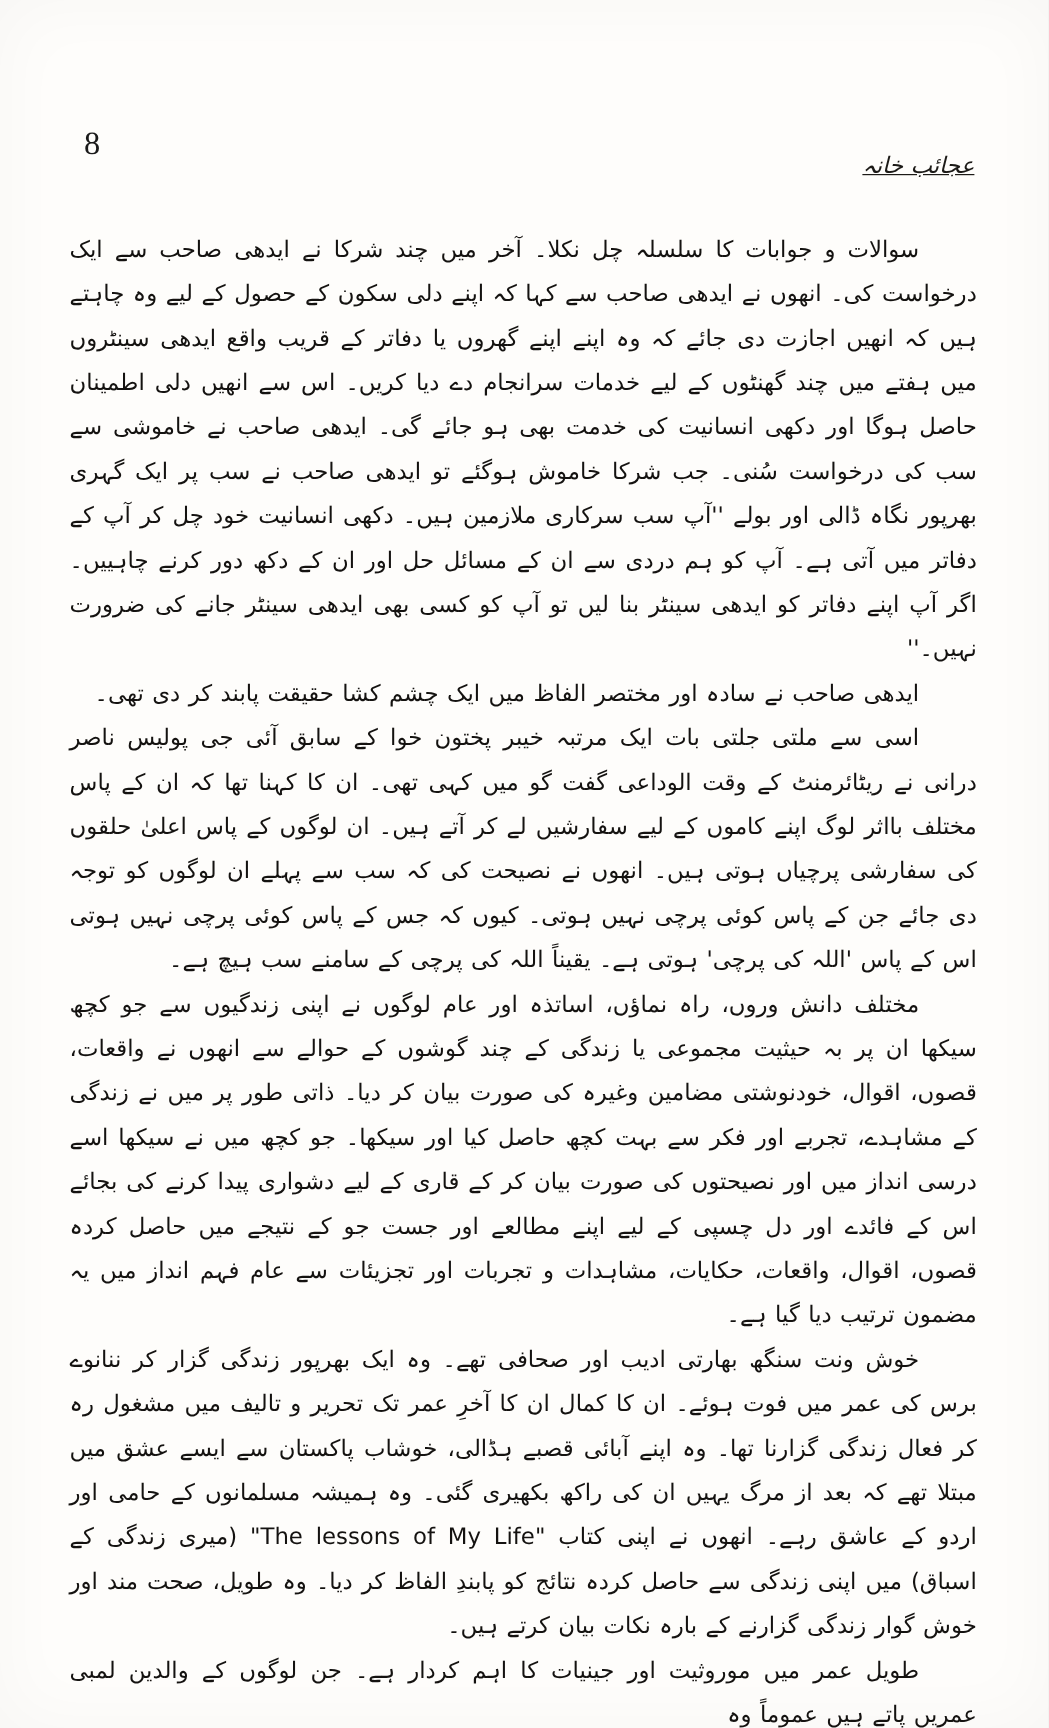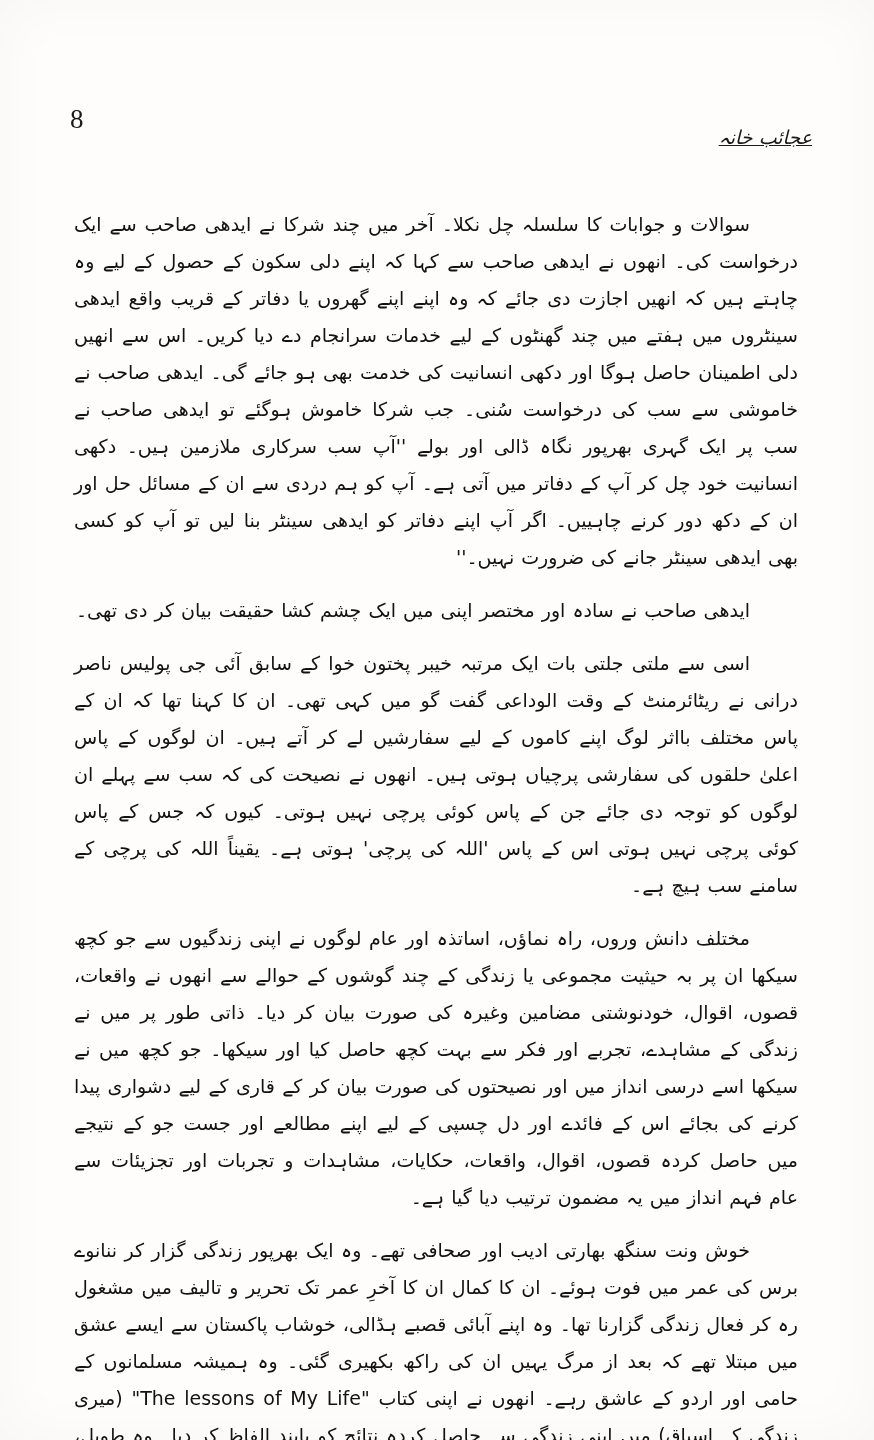--- a/index.html
+++ b/index.html
@@ -46,36 +46,36 @@
     unicode-bidi: embed;
     text-align: justify;
     font-family: "DejaVu Sans", sans-serif;
     font-size: 19px;
     line-height: 37px;
     color: #141210;
     letter-spacing: 0;
     word-spacing: 1px;
   }
   .body-text p.para {
-    margin: 16px;
+    margin: 0;
     padding: 0;
     text-indent: 48px; 
   }
 </style>
 </head>
 <body>
 
 <div class="scan-page">
 
   <div class="page-number">8</div>
 
   <div class="running-head">عجائب خانہ</div>
 
   <div class="body-text">
     <p class="para">سوالات و جوابات کا سلسلہ چل نکلا۔ آخر میں چند شرکا نے ایدھی صاحب سے ایک درخواست کی۔ انھوں نے ایدھی صاحب سے کہا کہ اپنے دلی سکون کے حصول کے لیے وہ چاہتے ہیں کہ انھیں اجازت دی جائے کہ وہ اپنے اپنے گھروں یا دفاتر کے قریب واقع ایدھی سینٹروں میں ہفتے میں چند گھنٹوں کے لیے خدمات سرانجام دے دیا کریں۔ اس سے انھیں دلی اطمینان حاصل ہوگا اور دکھی انسانیت کی خدمت بھی ہو جائے گی۔ ایدھی صاحب نے خاموشی سے سب کی درخواست سُنی۔ جب شرکا خاموش ہوگئے تو ایدھی صاحب نے سب پر ایک گہری بھرپور نگاہ ڈالی اور بولے ''آپ سب سرکاری ملازمین ہیں۔ دکھی انسانیت خود چل کر آپ کے دفاتر میں آتی ہے۔ آپ کو ہم دردی سے ان کے مسائل حل اور ان کے دکھ دور کرنے چاہییں۔ اگر آپ اپنے دفاتر کو ایدھی سینٹر بنا لیں تو آپ کو کسی بھی ایدھی سینٹر جانے کی ضرورت نہیں۔''</p>
-    <p class="para">ایدھی صاحب نے سادہ اور مختصر اپنی میں ایک چشم کشا حقیقت بیان کر دی تھی۔</p>
+    <p class="para">ایدھی صاحب نے سادہ اور مختصر الفاظ میں ایک چشم کشا حقیقت پابند کر دی تھی۔</p>
     <p class="para">اسی سے ملتی جلتی بات ایک مرتبہ خیبر پختون خوا کے سابق آئی جی پولیس ناصر درانی نے ریٹائرمنٹ کے وقت الوداعی گفت گو میں کہی تھی۔ ان کا کہنا تھا کہ ان کے پاس مختلف بااثر لوگ اپنے کاموں کے لیے سفارشیں لے کر آتے ہیں۔ ان لوگوں کے پاس اعلیٰ حلقوں کی سفارشی پرچیاں ہوتی ہیں۔ انھوں نے نصیحت کی کہ سب سے پہلے ان لوگوں کو توجہ دی جائے جن کے پاس کوئی پرچی نہیں ہوتی۔ کیوں کہ جس کے پاس کوئی پرچی نہیں ہوتی اس کے پاس 'اللہ کی پرچی' ہوتی ہے۔ یقیناً اللہ کی پرچی کے سامنے سب ہیچ ہے۔</p>
     <p class="para">مختلف دانش وروں، راہ نماؤں، اساتذہ اور عام لوگوں نے اپنی زندگیوں سے جو کچھ سیکھا ان پر بہ حیثیت مجموعی یا زندگی کے چند گوشوں کے حوالے سے انھوں نے واقعات، قصوں، اقوال، خودنوشتی مضامین وغیرہ کی صورت بیان کر دیا۔ ذاتی طور پر میں نے زندگی کے مشاہدے، تجربے اور فکر سے بہت کچھ حاصل کیا اور سیکھا۔ جو کچھ میں نے سیکھا اسے درسی انداز میں اور نصیحتوں کی صورت بیان کر کے قاری کے لیے دشواری پیدا کرنے کی بجائے اس کے فائدے اور دل چسپی کے لیے اپنے مطالعے اور جست جو کے نتیجے میں حاصل کردہ قصوں، اقوال، واقعات، حکایات، مشاہدات و تجربات اور تجزیئات سے عام فہم انداز میں یہ مضمون ترتیب دیا گیا ہے۔</p>
     <p class="para">خوش ونت سنگھ بھارتی ادیب اور صحافی تھے۔ وہ ایک بھرپور زندگی گزار کر ننانوے برس کی عمر میں فوت ہوئے۔ ان کا کمال ان کا آخرِ عمر تک تحریر و تالیف میں مشغول رہ کر فعال زندگی گزارنا تھا۔ وہ اپنے آبائی قصبے ہڈالی، خوشاب پاکستان سے ایسے عشق میں مبتلا تھے کہ بعد از مرگ یہیں ان کی راکھ بکھیری گئی۔ وہ ہمیشہ مسلمانوں کے حامی اور اردو کے عاشق رہے۔ انھوں نے اپنی کتاب "The lessons of My Life" (میری زندگی کے اسباق) میں اپنی زندگی سے حاصل کردہ نتائج کو پابندِ الفاظ کر دیا۔ وہ طویل، صحت مند اور خوش گوار زندگی گزارنے کے بارہ نکات بیان کرتے ہیں۔</p>
     <p class="para">طویل عمر میں موروثیت اور جینیات کا اہم کردار ہے۔ جن لوگوں کے والدین لمبی عمریں پاتے ہیں عموماً وہ</p>
   </div>
 
 </div>
 
 </body></html>

